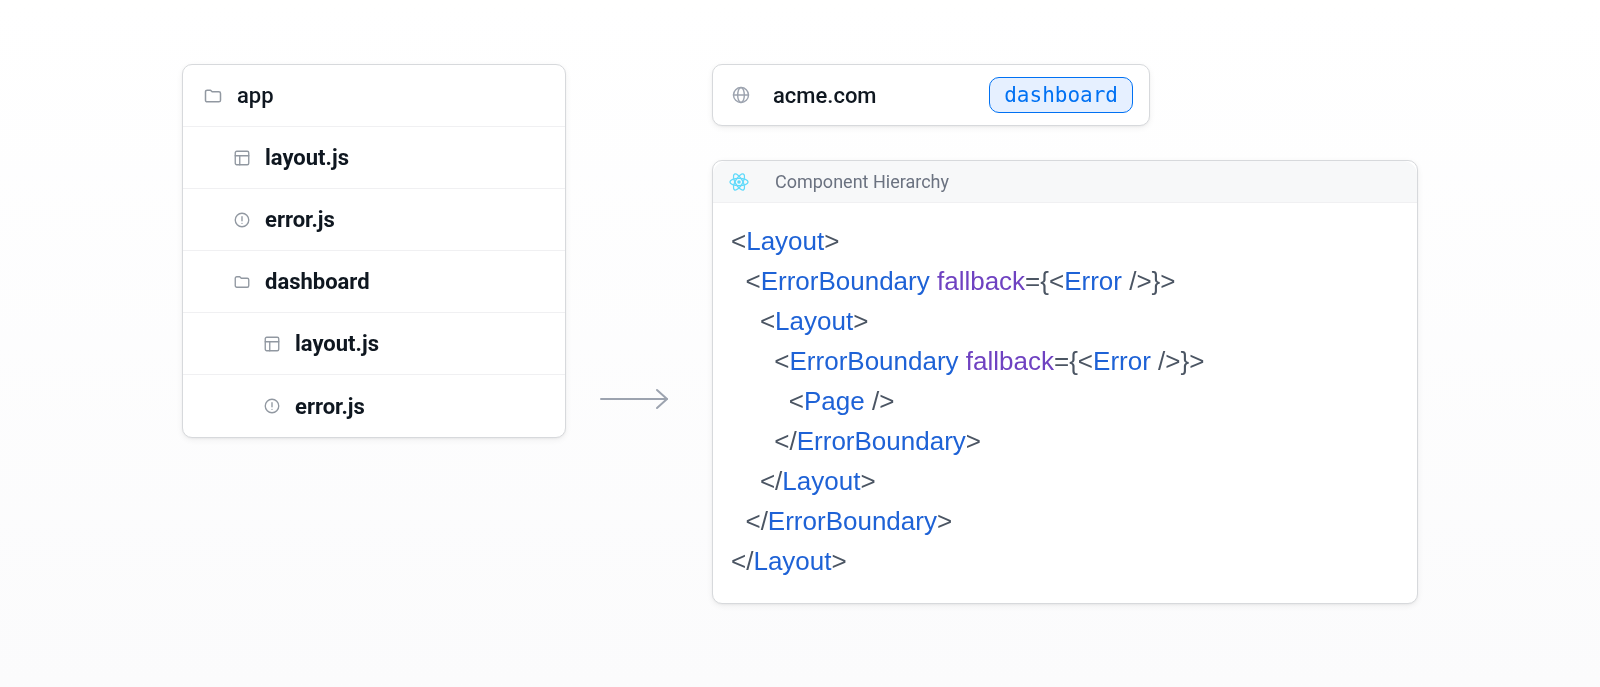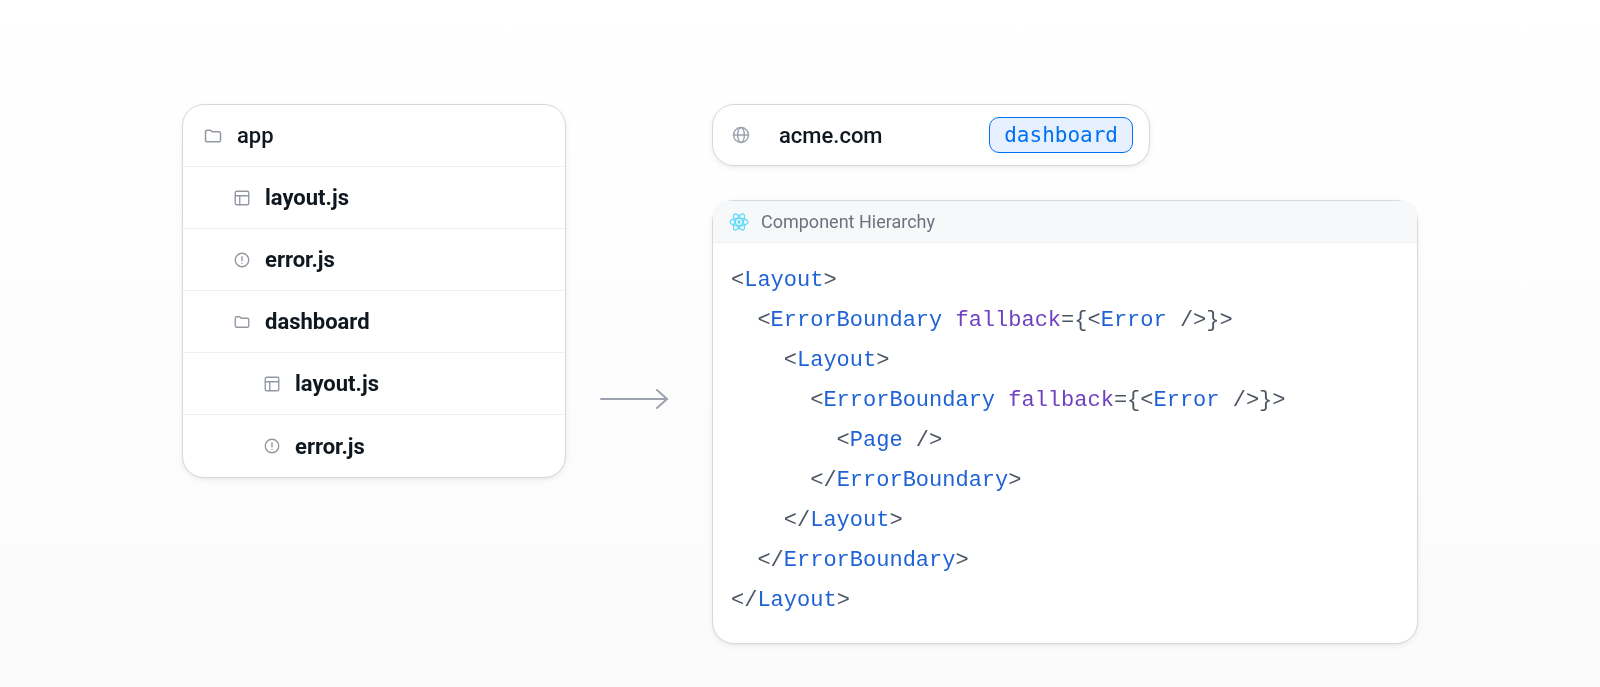--- a/index.html
+++ b/index.html
@@ -30,23 +30,22 @@
     overflow:hidden;
     font-size:22px;
   }
   
   .stage{position:absolute;inset:0}
 
   .panel{
     position:absolute;
     background:#fff;
     border:1px solid var(--border-strong);
-    border-radius:22px;
+    border-radius:10px;
     box-shadow:var(--shadow);
-    margin-top:40px;
   }
 
   
   .tree{left:182px;top:64px;width:384px}
   .tree-header,.tree-row{
     display:flex;align-items:center;gap:14px;
     padding:0 20px;height:62px;
     border-bottom:1px solid var(--divider);
   }
   .tree-header{font-weight:500;border-top-left-radius:14px;border-top-right-radius:14px}
@@ -54,51 +53,51 @@
   .tree-row .label{font-weight:700}
   .tree .icon{color:#9198a1;display:inline-flex;align-items:center}
   .tree .icon svg{display:block}
   .indent-1{padding-left:50px}
   .indent-2{padding-left:80px}
 
   
   .arrow{position:absolute;left:599px;top:386px;color:#9ca3af}
 
   
-  .urlbar{left:712px;top:64px;width:438px;height:62px;display:flex;align-items:center;gap:28px;padding:0 16px 0 18px}
+  .urlbar{left:712px;top:64px;width:438px;height:62px;display:flex;align-items:center;gap:22px;padding:0 16px 0 18px}
   .urlbar .icon{color:#9ca3af;display:inline-flex}
   .urlbar .host{font-weight:500}
   .pill{
     margin-left:auto;
     background:var(--blue-fill);
     color:var(--blue);
     border:1.5px solid var(--blue);
     border-radius:10px;
     padding:5px 14px;
     font-weight:500;
     font-family:ui-monospace,SFMono-Regular,Menlo,Consolas,monospace;
     font-size:21px;
   }
 
   
   .code{left:712px;top:160px;width:706px}
   .code-head{
-    display:flex;align-items:center;gap:12px;
+    display:flex;align-items:center;gap:26px;
     padding:10px 16px;
     border-bottom:1px solid var(--divider);
     background:#f7f8f9;
     border-top-left-radius:14px;border-top-right-radius:14px;
     color:var(--muted);
     font-size:18px;
   }
   .react-icon{color:#61dafb;display:inline-flex}
   .code-body{
     padding:18px 18px 22px 18px;
-    font-family:Liberation Mono, monospace;
-    font-size:22px;line-height:40px;color:var(--punct);
+    font-family:Liberation Sans, sans-serif;
+    font-size:26px;line-height:40px;color:var(--punct);
     white-space:pre;
   }
   .t{color:var(--tag-blue)}
   .a{color:var(--attr)}
 </style>
 </head>
 <body>
 
 <div class="stage">
 

